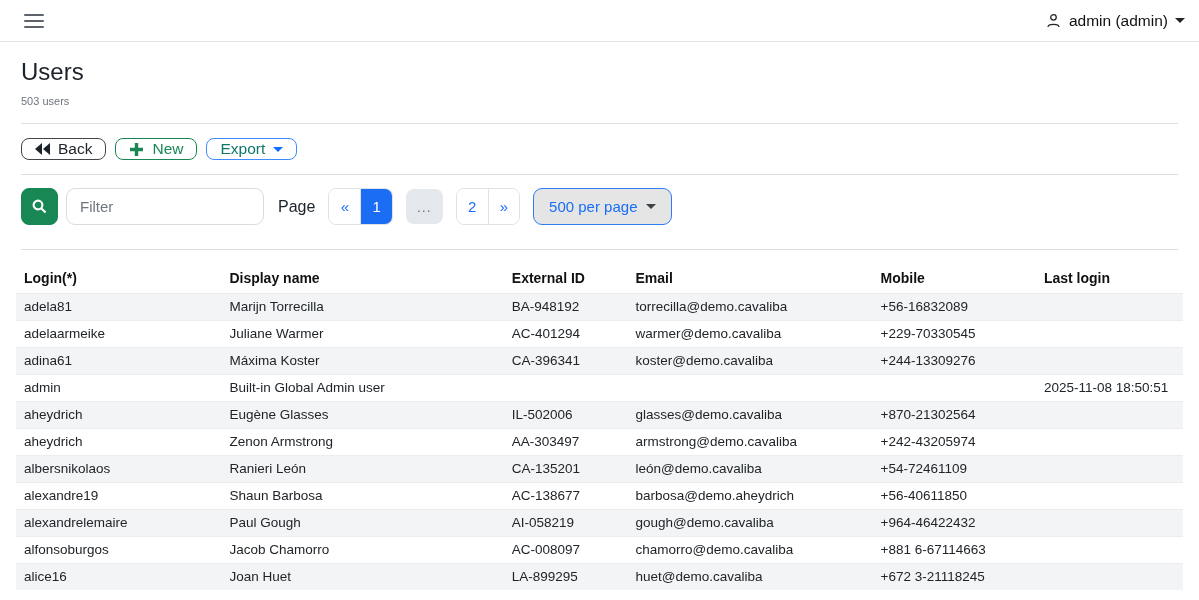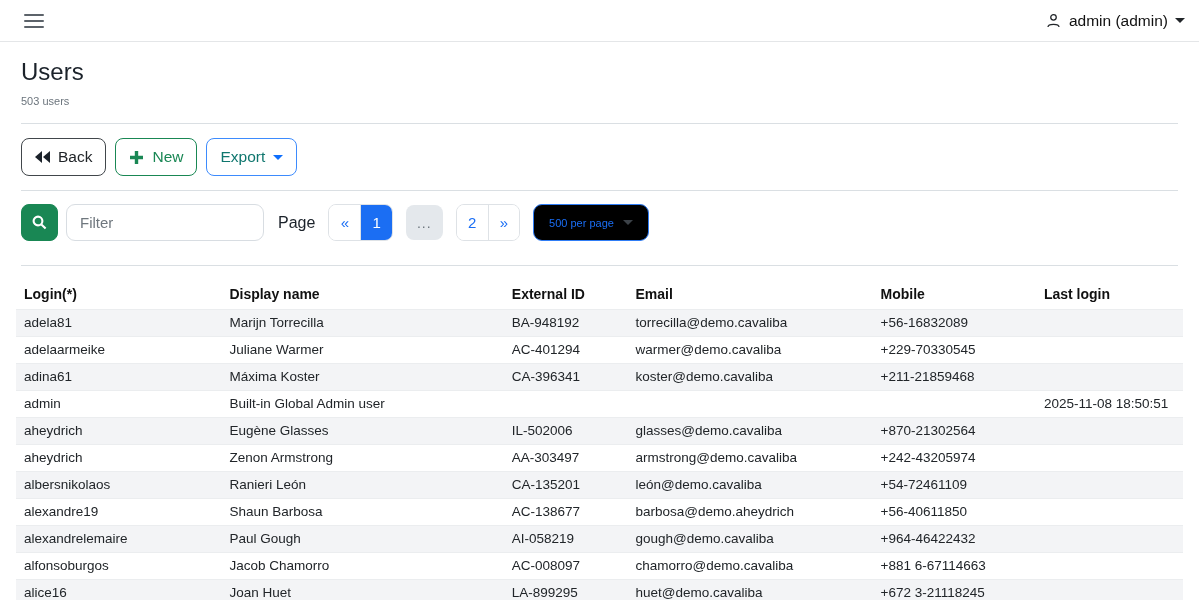--- a/index.html
+++ b/index.html
@@ -28,21 +28,21 @@
   .subtitle { margin-top:3px; font-size:11px; color:#6c757d; }
   hr { border:none; border-top:1px solid #dadfe3; margin:0; }
   .hr1 { margin-top:16px; }
   .hr2 { margin-top:14px; }
   .hr3 { margin-top:24px; }
 
   
   .toolbar { margin-top:14px; display:flex; align-items:center; gap:9px; }
   .btn {
     display:inline-flex; align-items:center; gap:8px;
-    height:38px; padding:0 13px; border-radius:8px;
+    height:22px; padding:0 13px; border-radius:8px;
     background:#fff; font-size:15.5px; cursor:pointer; border:1px solid transparent;
   }
   .btn-back { border-color:#41464b; color:#212529; }
   .btn-new  { border-color:#198754; color:#198754; }
   .btn-export { border-color:#3d8bfd; color:#0f766e; }
   .caret-blue { border-top-color:#0d6efd; }
 
   
   .filter-row { margin-top:13px; display:flex; align-items:center; }
   .search-btn {
@@ -63,21 +63,21 @@
   }
   .pg-group .pg-item + .pg-item { border-left:1px solid #dee2e6; }
   .pg-item.active { background:#1b6ef3; color:#fff; }
   .pg-ellipsis {
     margin:0 13px; height:35px; min-width:37px; border-radius:8px; background:#e4e8ec;
     color:#6c757d; display:flex; align-items:center; justify-content:center; font-size:14px; letter-spacing:1px;
   }
   .perpage-btn {
     margin-left:13px; display:inline-flex; align-items:center; gap:9px;
     height:37px; padding:0 15px; border:1.5px solid #2f7df6; border-radius:9px;
-    background:#000000; color:#1a6ef5; font-size:11px; cursor:pointer;
+    background:#e5e5e5; color:#1a6ef5; font-size:15px; cursor:pointer;
   }
   .caret-dark { border-top-color:#3c4248; }
 
   
   .table-wrap { margin:15px -5px 0; }
   table.users { width:100%; border-collapse:collapse; table-layout:fixed; }
   th, td {
     text-align:left; padding:4px 8px; font-size:13.5px; line-height:18px;
     white-space:nowrap; overflow:hidden; text-overflow:ellipsis;
   }
@@ -205,21 +205,21 @@
     <td>AC-401294</td>
     <td>warmer@demo.cavaliba</td>
     <td>+229-70330545</td>
     <td></td>
   </tr>
           <tr>
     <td>adina61</td>
     <td>Máxima Koster</td>
     <td>CA-396341</td>
     <td>koster@demo.cavaliba</td>
-    <td>+211-21859468</td>
+    <td>+244-13309276</td>
     <td></td>
   </tr>
           <tr>
     <td>admin</td>
     <td>Built-in Global Admin user</td>
     <td></td>
     <td></td>
     <td></td>
     <td>2025-11-08 18:50:51</td>
   </tr>

